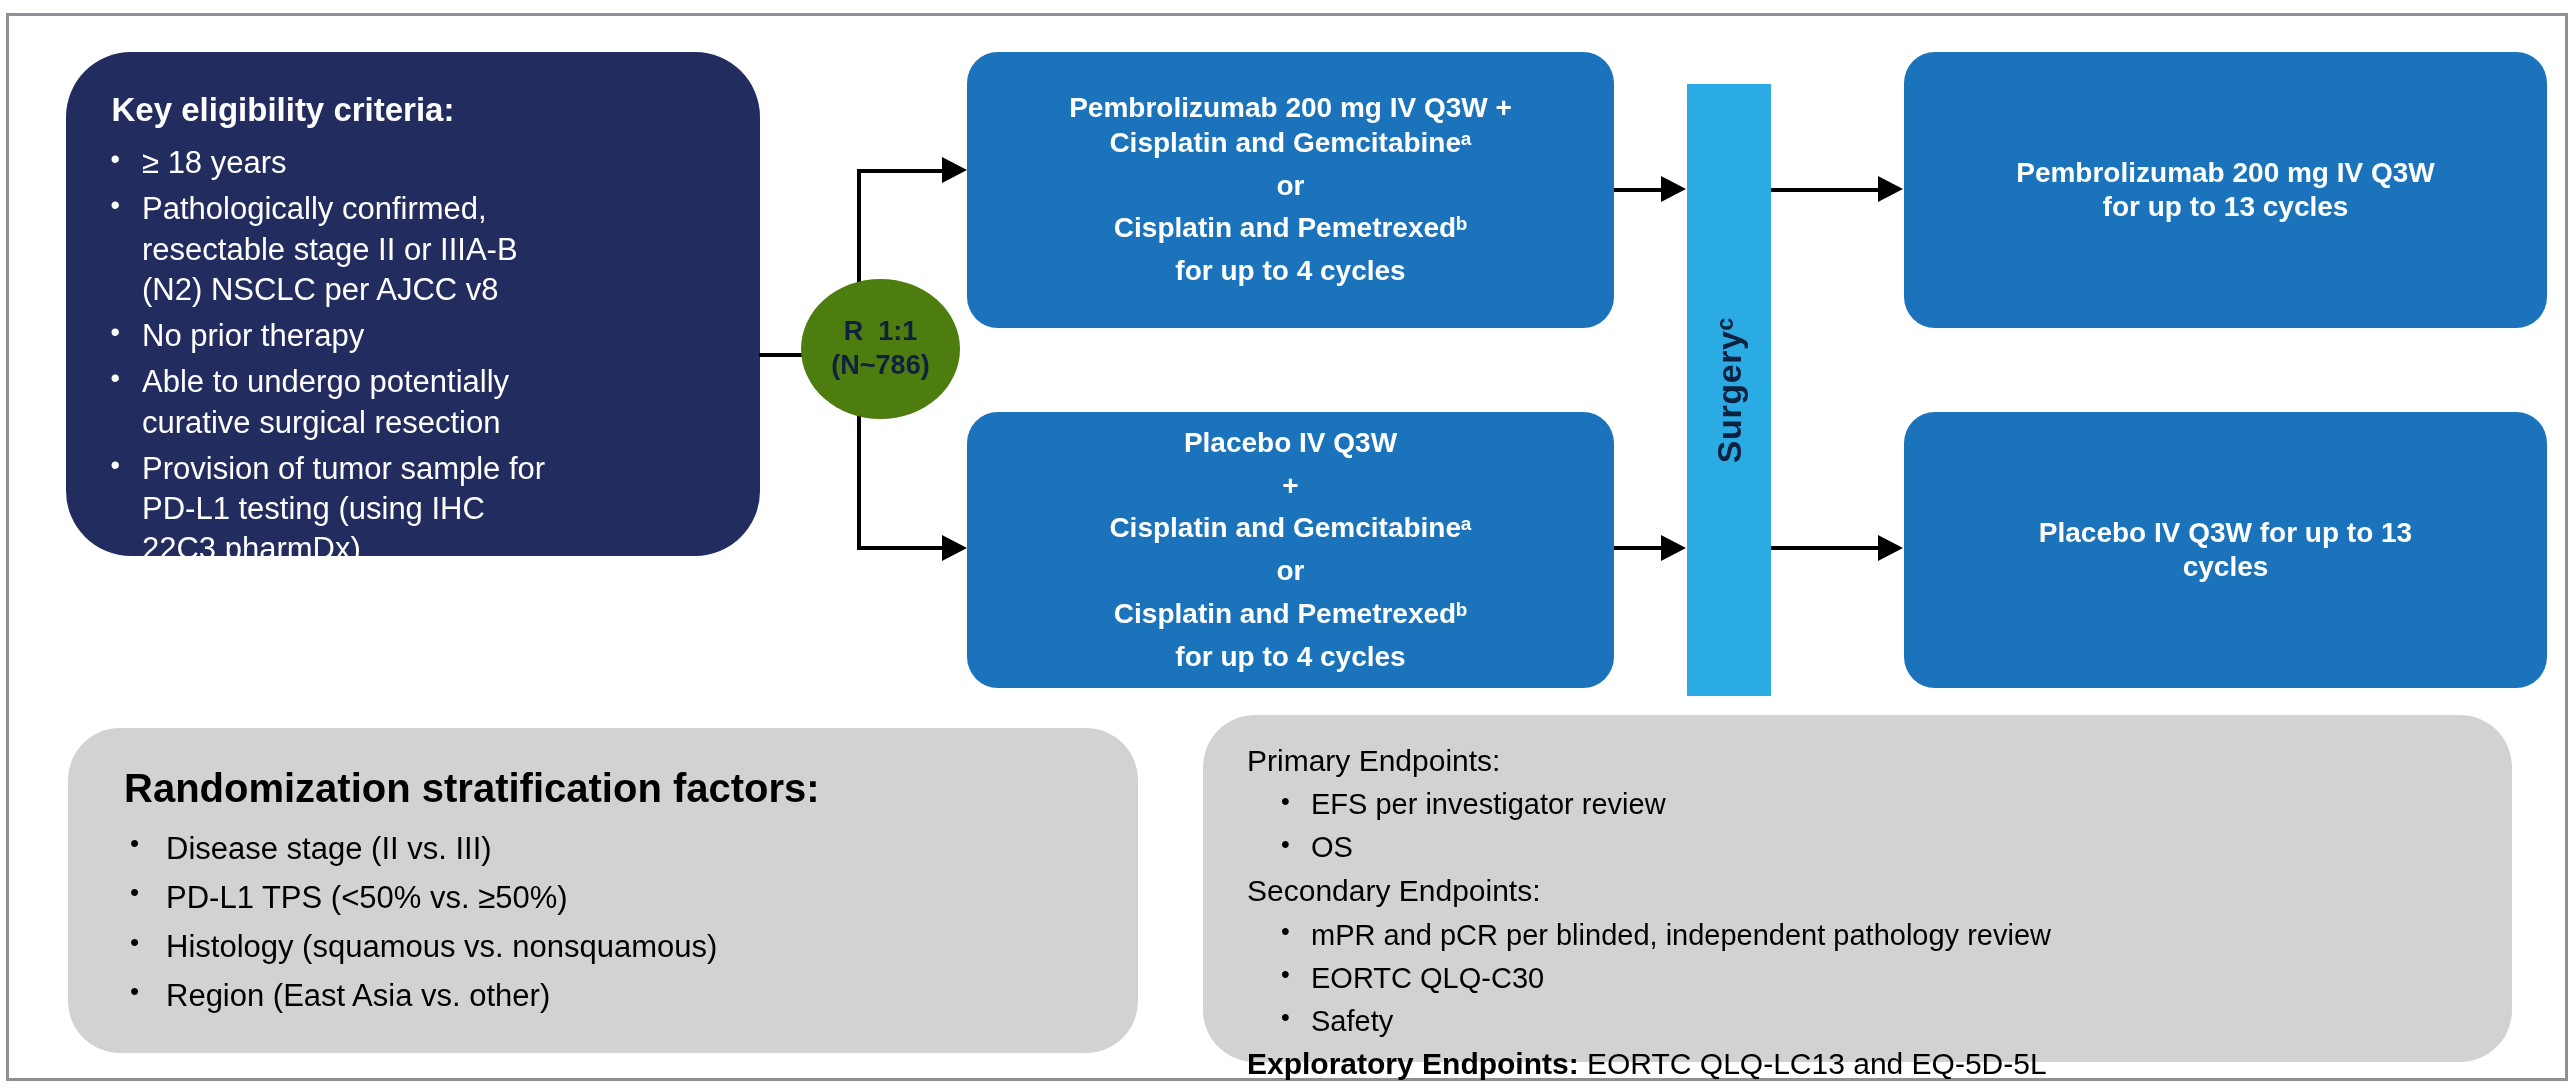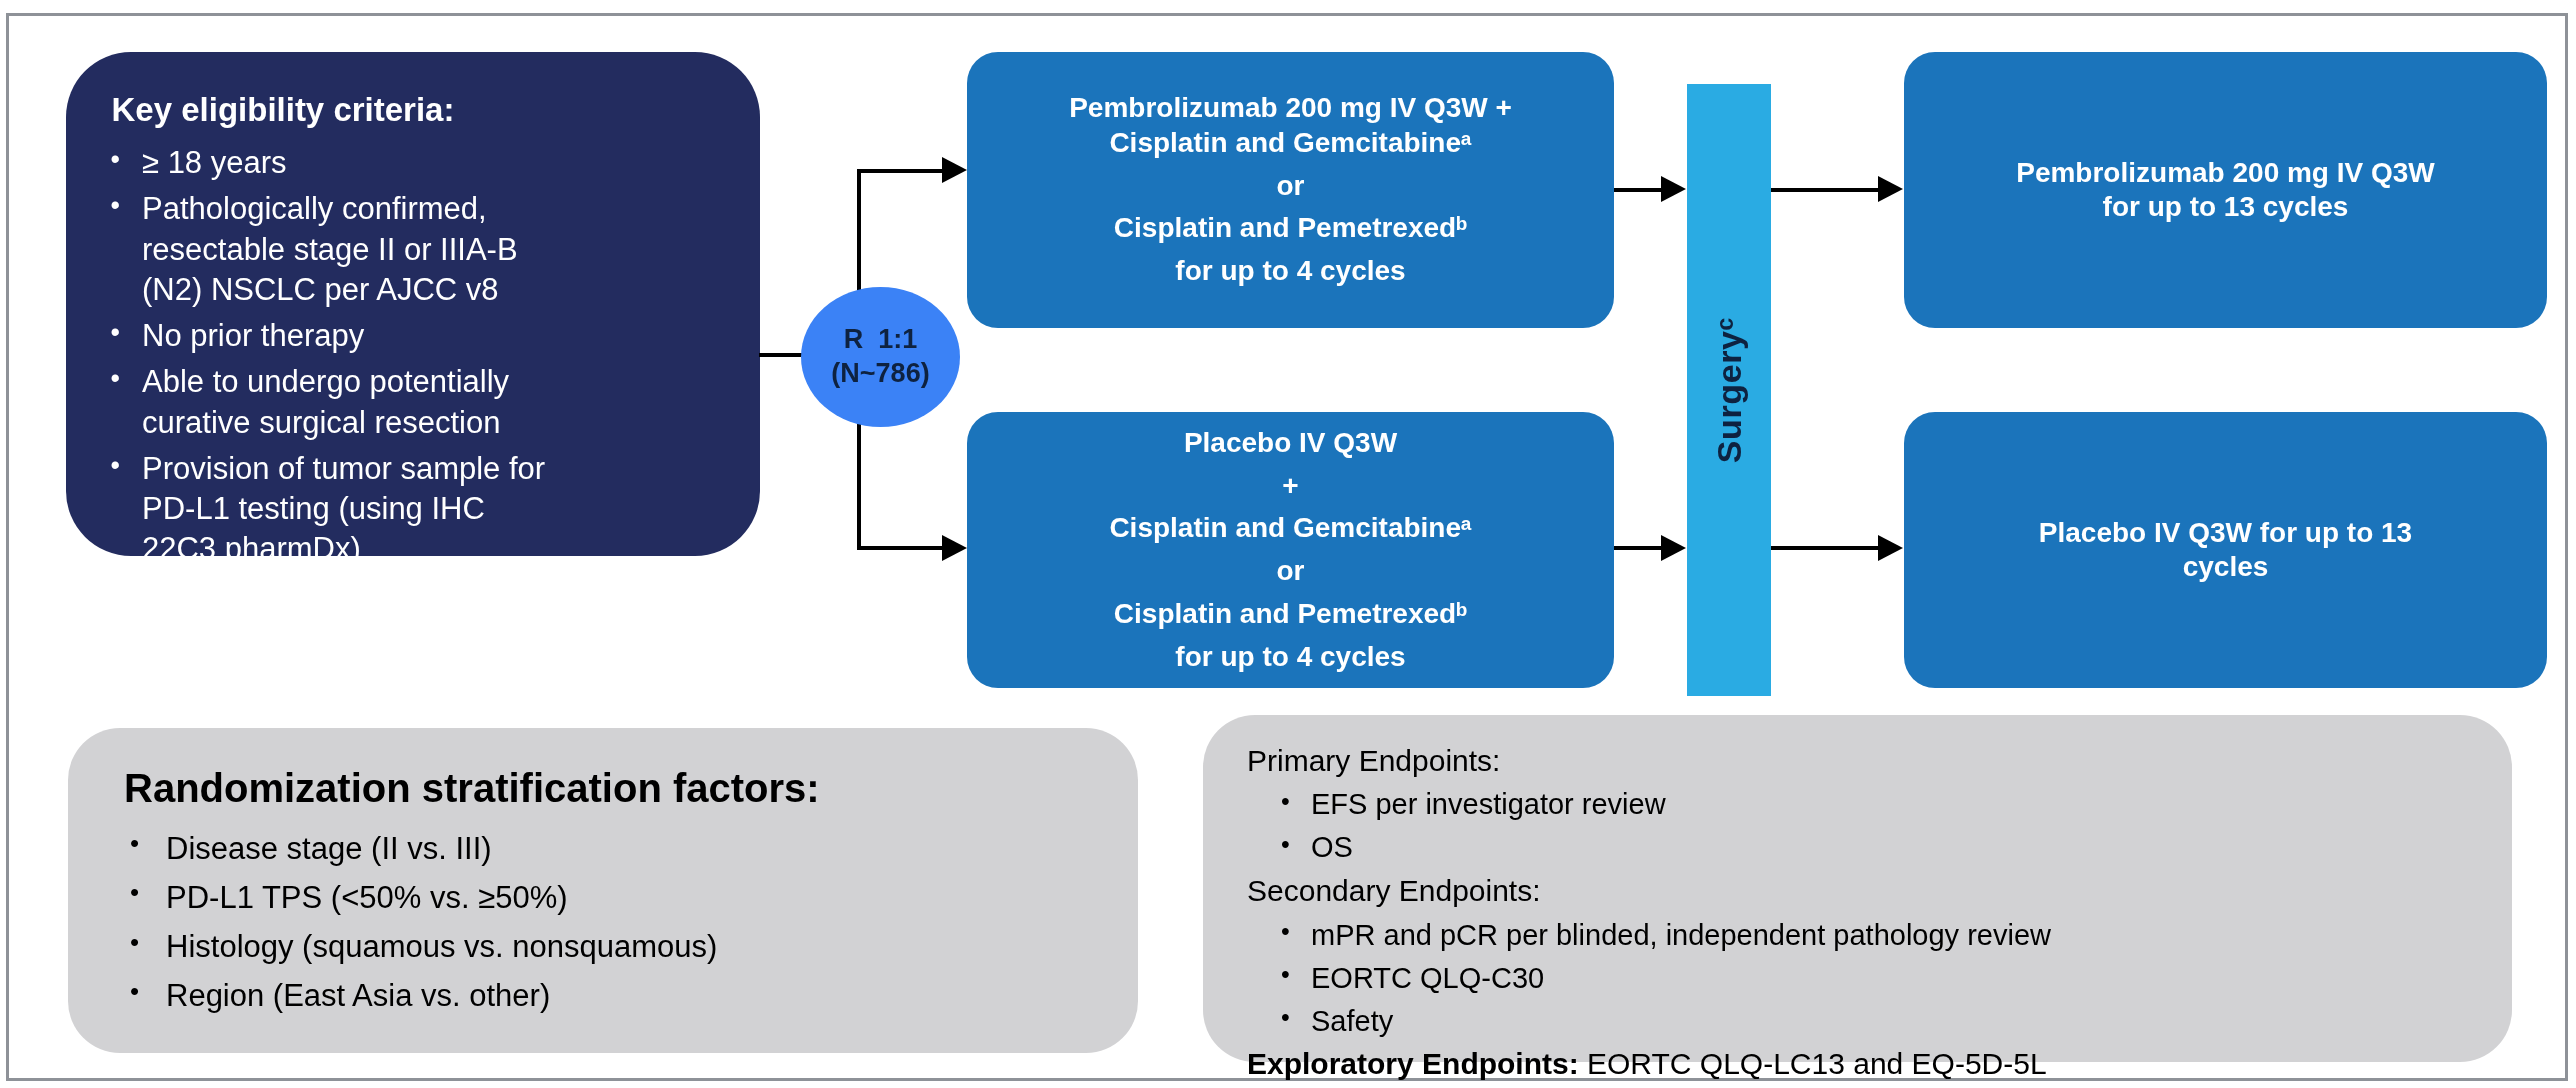--- a/index.html
+++ b/index.html
@@ -23,22 +23,22 @@
   .arm{
     background:#1b74bb;border-radius:31px;color:#ffffff;display:flex;flex-direction:column;
     justify-content:center;text-align:center;font-weight:bold;padding:5.9px 23.5px;
   }
   .arm .li{font-size:28px;line-height:1.22;margin:8.8px 0;white-space:pre-line;}
   .arm-top-induction{left:967px;top:52px;width:647px;height:276px;}
   .arm-bottom-induction{left:967px;top:412px;width:647px;height:276px;}
   .arm-top-maint{left:1904px;top:52px;width:643px;height:276px;}
   .arm-bottom-maint{left:1904px;top:412px;width:643px;height:276px;}
   .r-circle{
-    position:absolute;left:801px;top:287px;width:159px;height:140px;border-radius:50%;
-    background:#3b82f6;display:flex;align-items:center;justify-content:center;z-index:3;
+    position:absolute;left:801px;top:279px;width:159px;height:140px;border-radius:50%;
+    background:#4d7c0f;display:flex;align-items:center;justify-content:center;z-index:3;
   }
   .r-label{font-size:27px;font-weight:bold;color:#0e2240;text-align:center;line-height:1.25;white-space:pre;}
   .surgery-bar{
     position:absolute;left:1687px;top:84px;width:84px;height:612px;background:#2aabe3;z-index:2;
     display:flex;align-items:center;justify-content:center;
   }
   .surgery-label{
     writing-mode:vertical-rl;transform:rotate(180deg);
     font-size:34px;font-weight:bold;color:#0e2240;letter-spacing:0.6px;
   }

